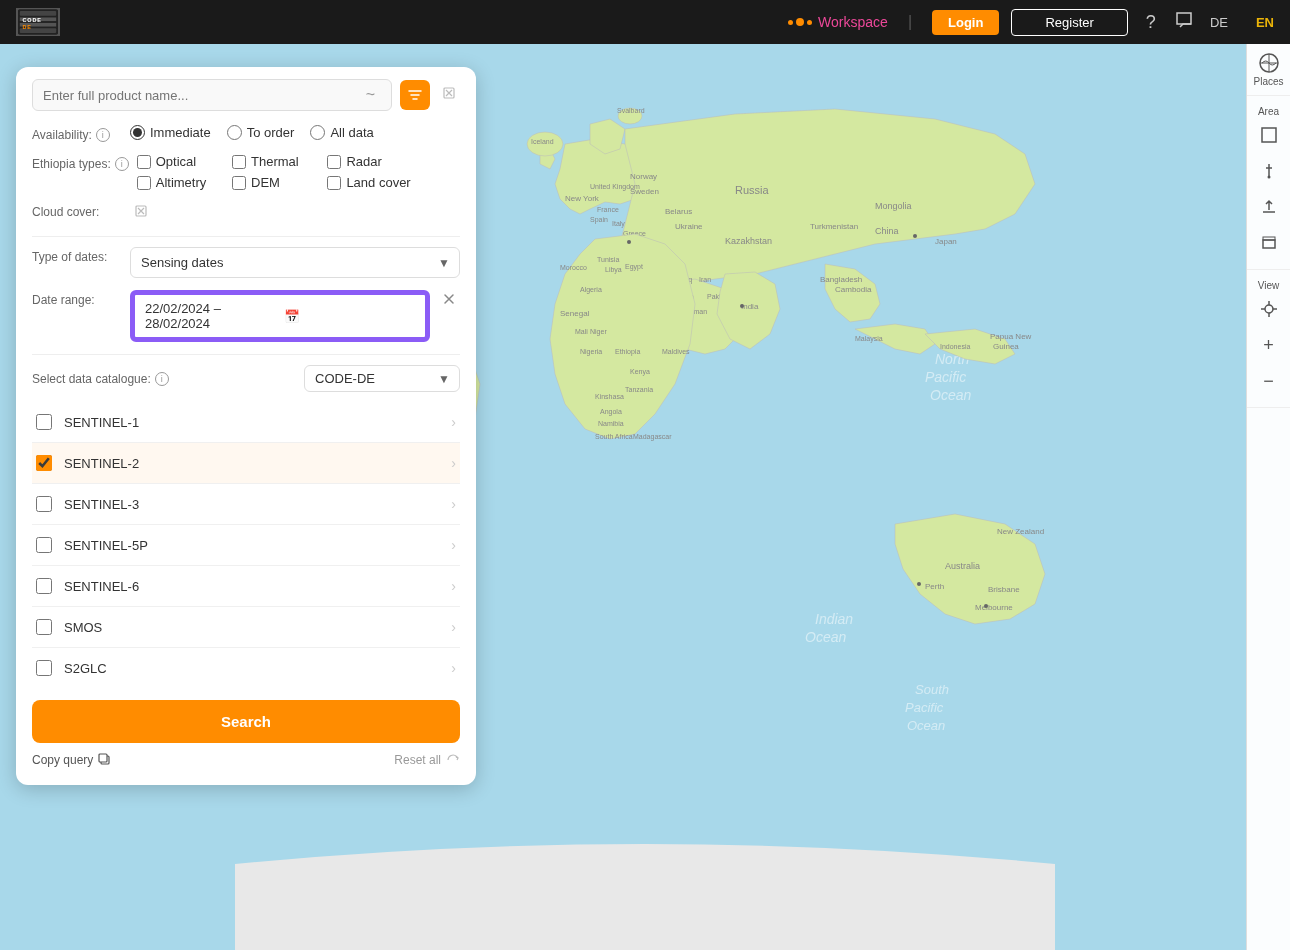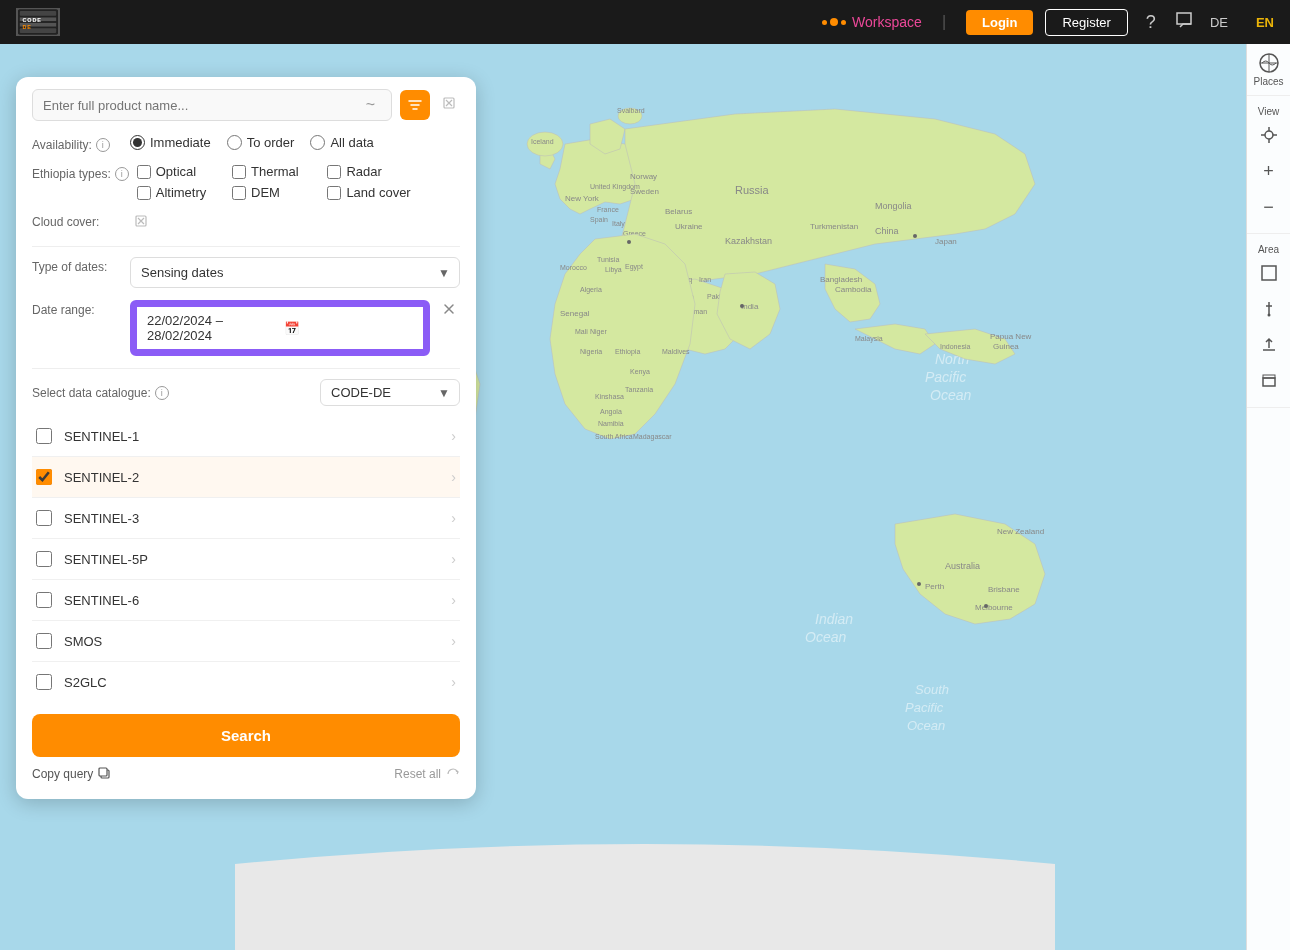--- a/index.html
+++ b/index.html
@@ -59,21 +59,21 @@
       padding: 5px 16px;
       border-radius: 4px;
       font-size: 13px;
       cursor: pointer;
       font-weight: 600;
     }
     .btn-register {
       background: transparent;
       color: white;
       border: 1px solid white;
-      padding: 5px 16px;
+      padding: 5px 33px;
       border-radius: 4px;
       font-size: 13px;
       cursor: pointer;
     }
     .header-icon {
       color: #ccc;
       font-size: 18px;
       cursor: pointer;
       margin-left: 6px;
     }
@@ -100,21 +100,21 @@
       overflow: hidden;
     }
     .map-svg {
       width: 100%;
       height: 100%;
     }
 
     
     .sidebar {
       position: absolute;
-      top: 33px;
+      top: 23px;
       left: 16px;
       width: 460px;
       background: white;
       border-radius: 12px;
       box-shadow: 0 4px 20px rgba(0,0,0,0.2);
       z-index: 50;
       overflow: hidden;
       max-height: calc(100% - 32px);
       overflow-y: auto;
     }
@@ -295,21 +295,21 @@
       transform: translateY(-50%);
       pointer-events: none;
       color: #666;
       font-size: 12px;
     }
 
     
     .date-range-wrapper {
       display: flex;
       align-items: center;
-      border: 7px solid #8b5cf6;
+      border: 5px solid #8b5cf6;
       border-radius: 6px;
       padding: 6px 10px;
       background: white;
       flex: 1;
       gap: 8px;
     }
     .date-range-wrapper span {
       font-size: 13px;
       color: #333;
       flex: 1;
@@ -329,21 +329,21 @@
     }
     .catalogue-label {
       font-size: 12px;
       color: #666;
       display: flex;
       align-items: center;
       gap: 4px;
     }
     .catalogue-select-wrapper {
       position: relative;
-      width: 140px;
+      width: 156px;
     }
     .catalogue-select-wrapper select {
       width: 100%;
       border: 1px solid #ddd;
       border-radius: 6px;
       padding: 5px 28px 5px 10px;
       font-size: 13px;
       color: #333;
       background: white;
       appearance: none;
@@ -640,56 +640,56 @@
         <svg width="22" height="22" viewBox="0 0 22 22" fill="none" xmlns="http://www.w3.org/2000/svg">
           <circle cx="11" cy="11" r="9" stroke="#555" stroke-width="1.5" fill="none"></circle>
           <path d="M4 11 Q8 7 11 11 Q14 15 18 11" stroke="#555" stroke-width="1" fill="none"></path>
           <path d="M11 2 L11 20" stroke="#555" stroke-width="1"></path>
           <path d="M2 11 L20 11" stroke="#555" stroke-width="1"></path>
         </svg>
         <span class="map-ctrl-label">Places</span>
       </div>
 
       <div class="map-ctrl-section">
+        <span class="map-ctrl-label">Area</span>
+        <button class="map-ctrl-btn" title="Draw rectangle">
+          <svg width="18" height="18" viewBox="0 0 18 18">
+              <rect x="2" y="2" width="14" height="14" stroke="#555" stroke-width="1.5" fill="none"></rect>
+            </svg>
+        </button>
+        <button class="map-ctrl-btn" title="Pin">
+          <svg width="18" height="18" viewBox="0 0 18 18">
+              <path d="M9 2 L9 14 M6 6 L12 6" stroke="#555" stroke-width="1.5"></path>
+              <circle cx="9" cy="15" r="1.5" fill="#555"></circle>
+            </svg>
+        </button>
+        <button class="map-ctrl-btn" title="Upload">
+          <svg width="18" height="18" viewBox="0 0 18 18">
+              <path d="M9 12 L9 3 M6 6 L9 3 L12 6" stroke="#555" stroke-width="1.5" fill="none"></path>
+              <path d="M3 14 L15 14" stroke="#555" stroke-width="1.5"></path>
+            </svg>
+        </button>
+        <button class="map-ctrl-btn" title="Layer">
+          <svg width="18" height="18" viewBox="0 0 18 18">
+              <rect x="3" y="6" width="12" height="8" stroke="#555" stroke-width="1.5" fill="none"></rect>
+              <rect x="3" y="3" width="12" height="3" stroke="#555" stroke-width="1" fill="none"></rect>
+            </svg>
+        </button>
+      </div>
+
+      <div class="map-ctrl-section">
         <span class="map-ctrl-label">View</span>
         <button class="map-ctrl-btn" title="Recenter">
           <svg width="18" height="18" viewBox="0 0 18 18">
               <circle cx="9" cy="9" r="4" stroke="#555" stroke-width="1.5" fill="none"></circle>
               <path d="M9 1 L9 5 M9 13 L9 17 M1 9 L5 9 M13 9 L17 9" stroke="#555" stroke-width="1.5"></path>
             </svg>
         </button>
         <button class="map-ctrl-btn" title="Zoom in">+</button>
         <button class="map-ctrl-btn" title="Zoom out">−</button>
-      </div>
-
-      <div class="map-ctrl-section">
-        <span class="map-ctrl-label">Area</span>
-        <button class="map-ctrl-btn" title="Draw rectangle">
-          <svg width="18" height="18" viewBox="0 0 18 18">
-              <rect x="2" y="2" width="14" height="14" stroke="#555" stroke-width="1.5" fill="none"></rect>
-            </svg>
-        </button>
-        <button class="map-ctrl-btn" title="Pin">
-          <svg width="18" height="18" viewBox="0 0 18 18">
-              <path d="M9 2 L9 14 M6 6 L12 6" stroke="#555" stroke-width="1.5"></path>
-              <circle cx="9" cy="15" r="1.5" fill="#555"></circle>
-            </svg>
-        </button>
-        <button class="map-ctrl-btn" title="Upload">
-          <svg width="18" height="18" viewBox="0 0 18 18">
-              <path d="M9 12 L9 3 M6 6 L9 3 L12 6" stroke="#555" stroke-width="1.5" fill="none"></path>
-              <path d="M3 14 L15 14" stroke="#555" stroke-width="1.5"></path>
-            </svg>
-        </button>
-        <button class="map-ctrl-btn" title="Layer">
-          <svg width="18" height="18" viewBox="0 0 18 18">
-              <rect x="3" y="6" width="12" height="8" stroke="#555" stroke-width="1.5" fill="none"></rect>
-              <rect x="3" y="3" width="12" height="3" stroke="#555" stroke-width="1" fill="none"></rect>
-            </svg>
-        </button>
       </div>
     </div>
   </div>
 
   <div class="sidebar">
     <div class="sidebar-inner">
 
       
       <div class="search-row">
         <div class="search-input-wrapper">

